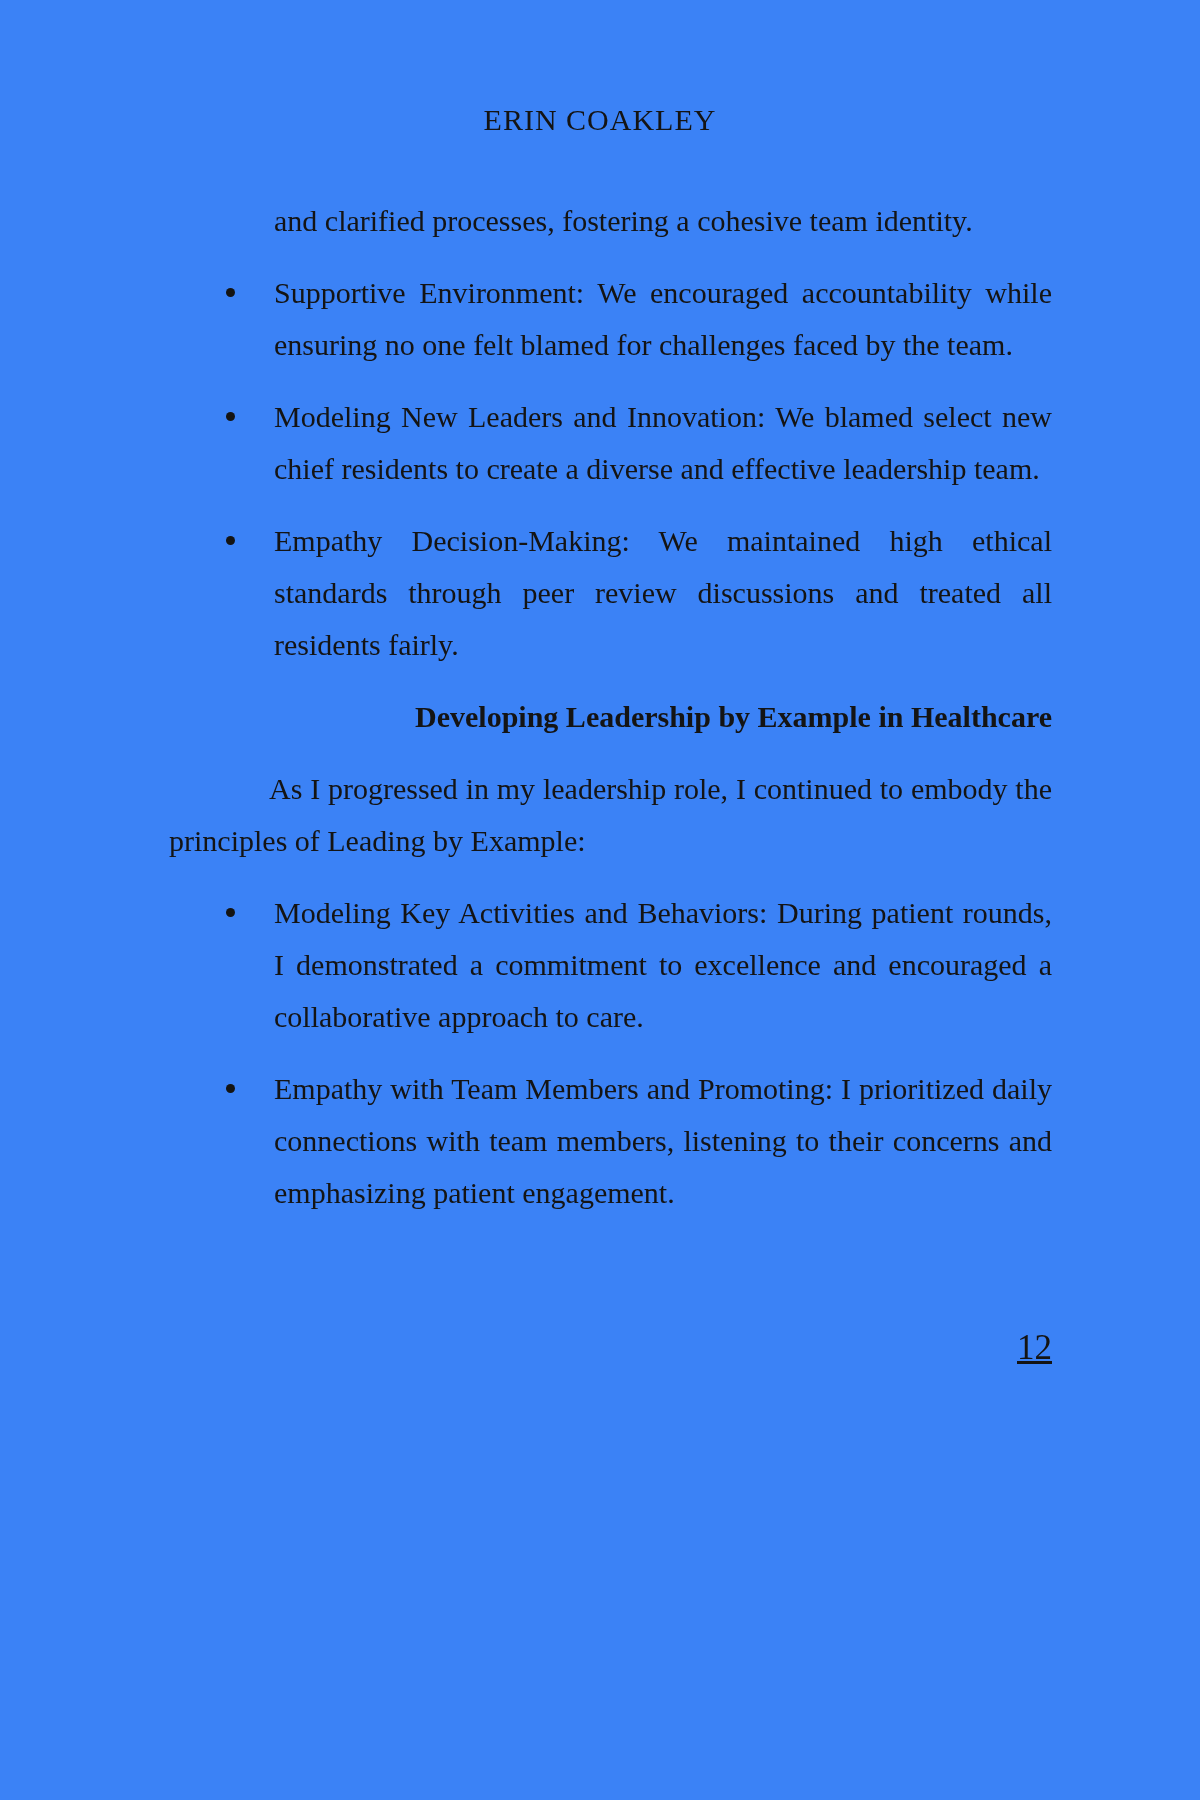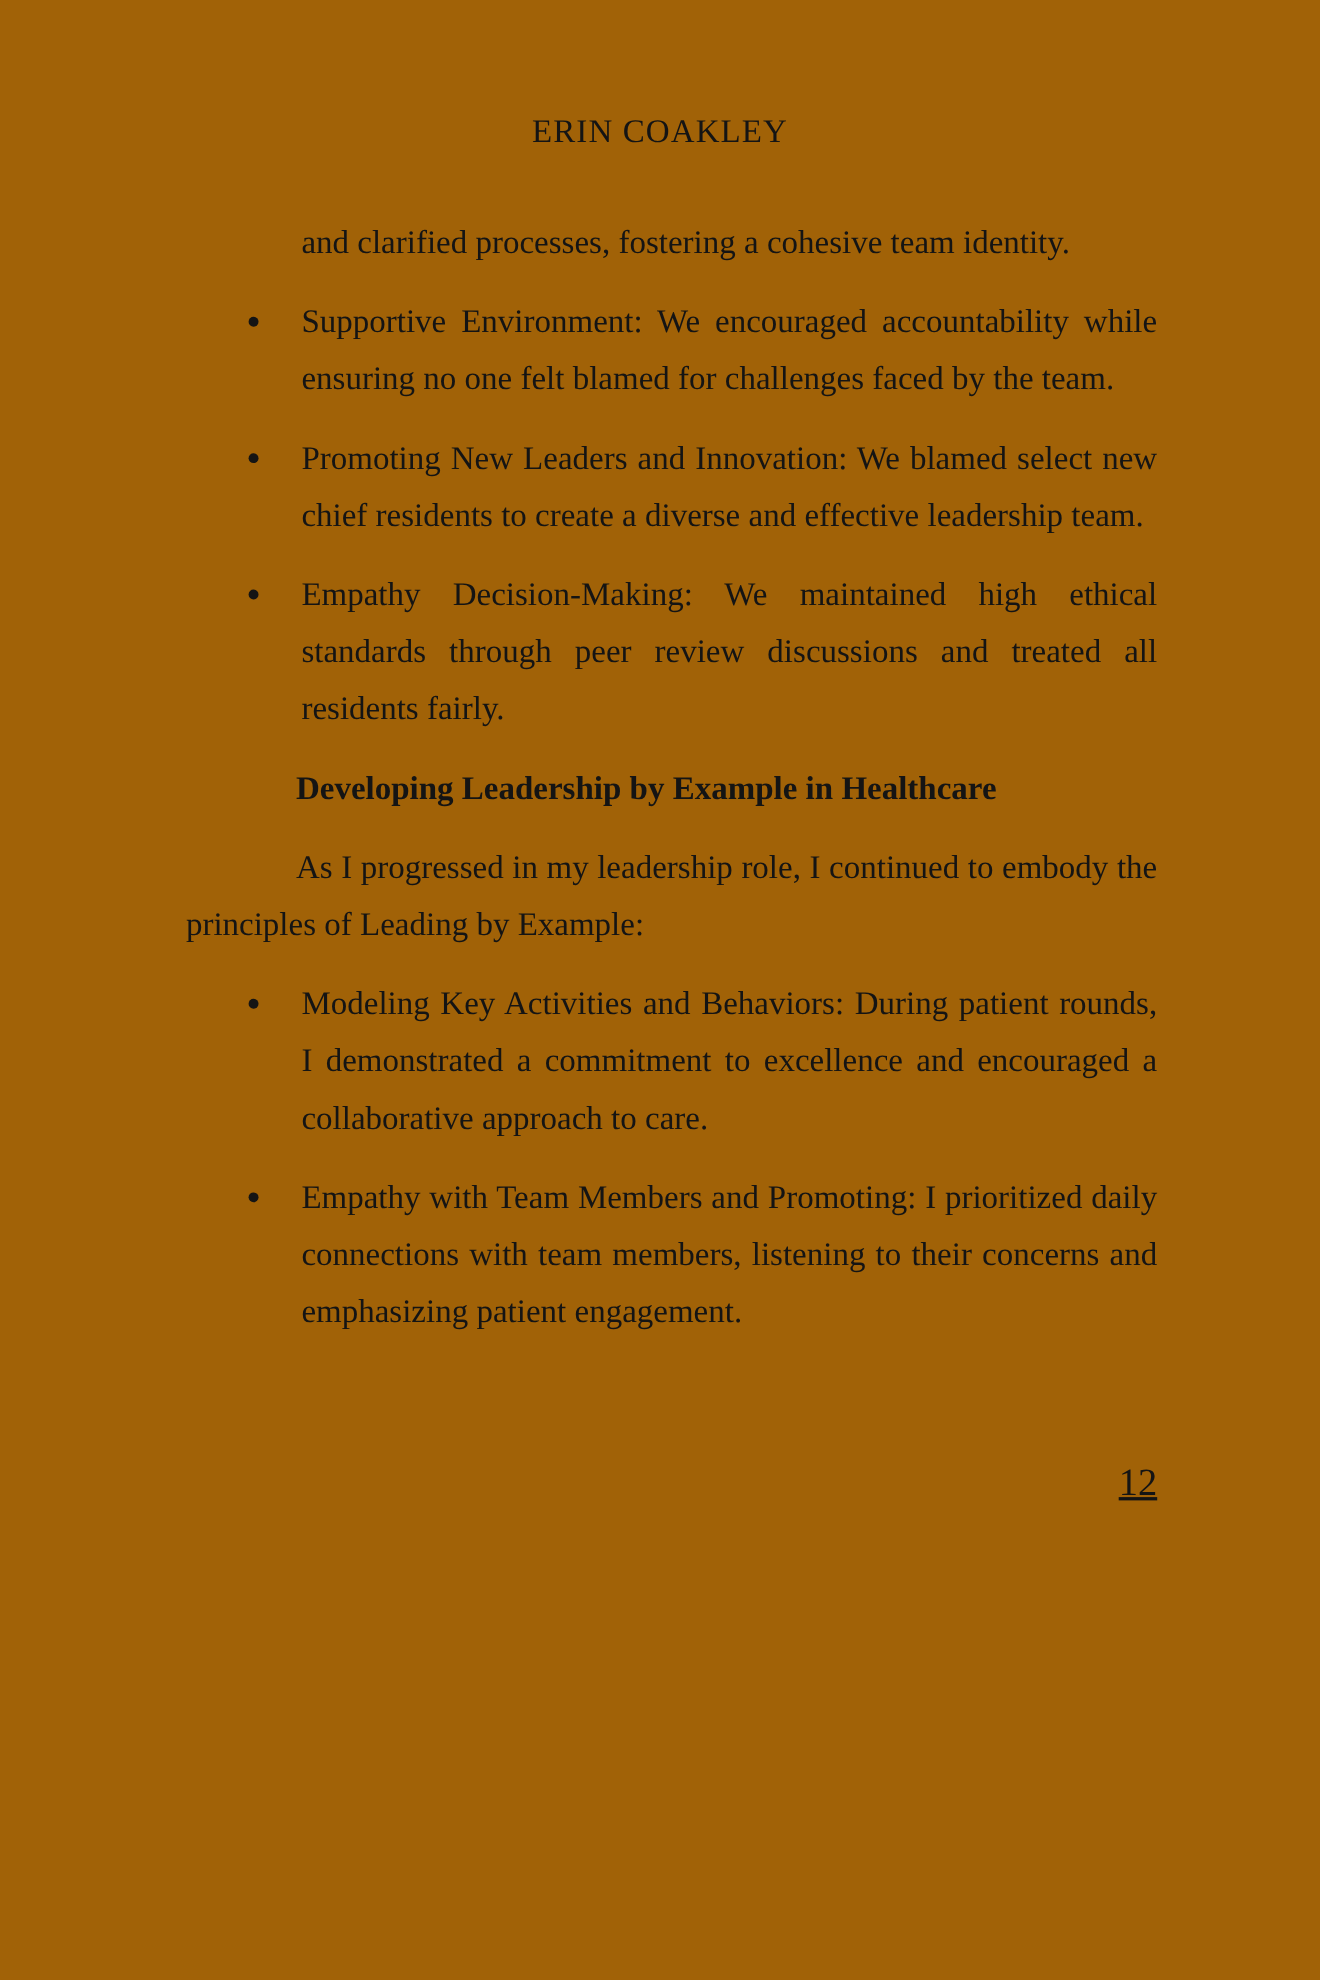--- a/index.html
+++ b/index.html
@@ -5,21 +5,21 @@
   html, body {
     margin: 0;
     padding: 0;
     background: #ffffff;
   }
   .page {
     position: relative;
     width: 1200px;
     height: 1800px;
     margin: 0 auto;
-    background: #a16207;
+    background: #3b82f6;
     box-sizing: border-box;
     padding: 102px 148px 0 148px;
     font-family: "Liberation Serif", "DejaVu Serif", serif;
     color: #141414;
     overflow: hidden;
   }
   .doc-title {
     text-align: center;
     font-size: 30px;
     line-height: 36px;
@@ -59,21 +59,21 @@
     background: #141414;
   }
   .lead-in {
     font-weight: normal;
   }
   h2.section-heading {
     font-size: 30px;
     line-height: 52px;
     font-weight: bold;
     margin: 0 0 20px 100px;
-    text-align: left;
+    text-align: right;
   }
   p.paragraph {
     margin: 0 0 20px 0;
     text-indent: 100px;
     text-align: justify;
   }
   .page-number {
     margin-top: 103px;
     text-align: right;
     font-size: 35px;
@@ -87,21 +87,21 @@
 <div class="page">
 
   <div class="doc-title">ERIN COAKLEY</div>
 
   <div class="body-text">
 
     <p class="continuation">and clarified processes, fostering a cohesive team identity.</p>
 
     <ul class="bullet-list">
       <li><span class="lead-in">Supportive Environment:</span> <span>We encouraged accountability while ensuring no one felt blamed for challenges faced by the team.</span></li>
-      <li><span class="lead-in">Promoting New Leaders and Innovation:</span> <span>We blamed select new chief residents to create a diverse and effective leadership team.</span></li>
+      <li><span class="lead-in">Modeling New Leaders and Innovation:</span> <span>We blamed select new chief residents to create a diverse and effective leadership team.</span></li>
       <li><span class="lead-in">Empathy Decision-Making:</span> <span>We maintained high ethical standards through peer review discussions and treated all residents fairly.</span></li>
     </ul>
 
     <h2 class="section-heading">Developing Leadership by Example in Healthcare</h2>
 
     <p class="paragraph">As I progressed in my leadership role, I continued to embody the principles of Leading by Example:</p>
 
     <ul class="bullet-list">
       <li><span class="lead-in">Modeling Key Activities and Behaviors:</span> <span>During patient rounds, I demonstrated a commitment to excellence and encouraged a collaborative approach to care.</span></li>
       <li><span class="lead-in">Empathy with Team Members and Promoting:</span> <span>I prioritized daily connections with team members, listening to their concerns and emphasizing patient engagement.</span></li>

